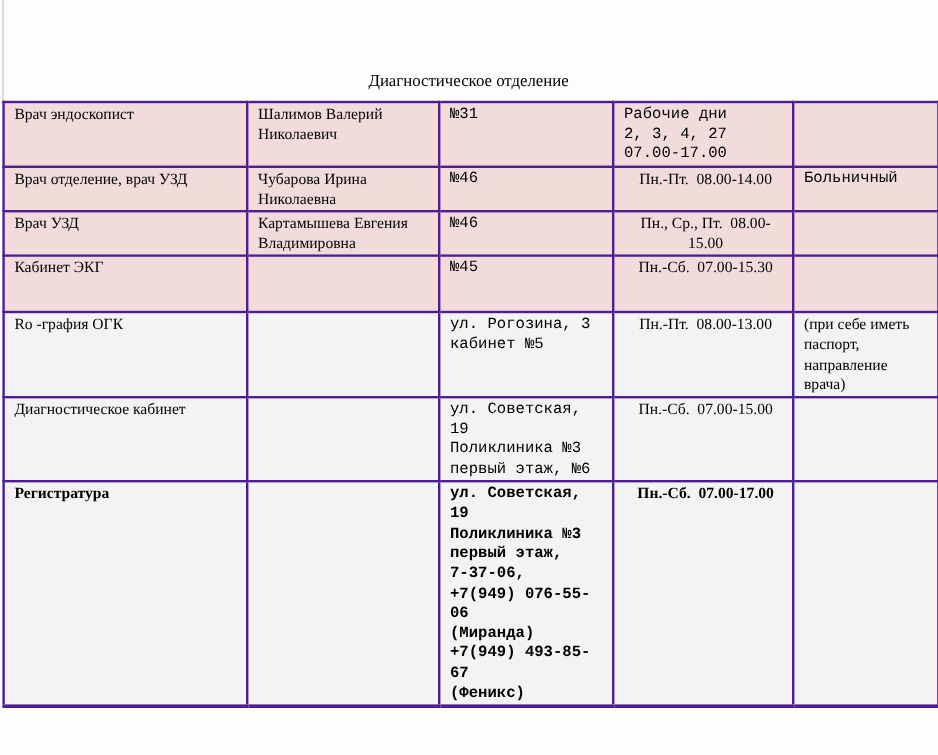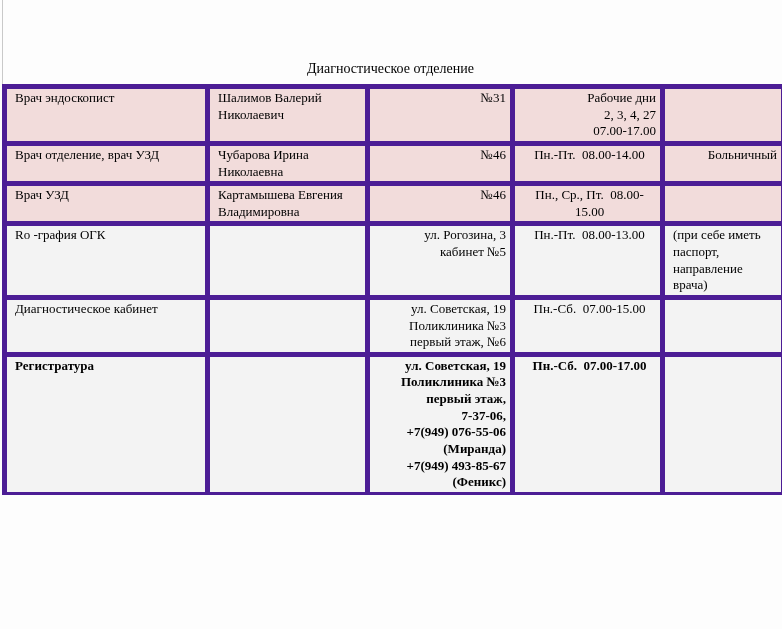--- a/index.html
+++ b/index.html
@@ -18,30 +18,30 @@
     position:absolute;left:2px;top:61px;width:777px;
     text-align:center;font-weight:normal;font-size:14px;
   }
   table.schedule{
     position:absolute;left:2px;top:84px;
     border-collapse:collapse;table-layout:fixed;
     width:777px;
     font-size:13px;line-height:1.28;
   }
   table.schedule td{
-    border:5px solid #4c1d95;
+    border:2px solid #4c1d95;
     vertical-align:top;
     padding:1px 4px 1px 8px;
     white-space:pre-line;
     overflow:hidden;
   }
   tr.pink td{background:var(--row-highlight,#f2dcdb);}
   tr.plain td{background:var(--row-plain,#f3f3f3);}
   tr.bold td{font-weight:bold;}
-  td.center{text-align:right;padding-left:2px;padding-right:2px;}
+  td.center{text-align:left;padding-left:2px;padding-right:2px;font-family:Liberation Mono, monospace;}
   td.left{text-align:center;}
   tr.last td{border-bottom-width:3px;}
 </style>
 </head>
 <body>
 
 <div class="left-stub"></div>
 
 <div class="doc-title">Диагностическое отделение</div>
 
@@ -74,20 +74,27 @@
     </tr>
     <tr class="pink" style="height:34px">
       <td>Врач УЗД</td>
       <td>Картамышева Евгения
 Владимировна</td>
       <td class="center">№46</td>
       <td class="left">Пн., Ср., Пт.&nbsp; 08.00-
 15.00</td>
       <td></td>
     </tr>
+    <tr class="pink" style="height:47px">
+      <td>Кабинет ЭКГ</td>
+      <td></td>
+      <td class="center">№45</td>
+      <td class="left">Пн.-Сб.&nbsp; 07.00-15.30</td>
+      <td></td>
+    </tr>
     <tr class="plain" style="height:70px">
       <td>Ro -графия ОГК</td>
       <td></td>
       <td class="center">ул. Рогозина, 3
 кабинет №5</td>
       <td class="left">Пн.-Пт.&nbsp; 08.00-13.00</td>
       <td>(при себе иметь
 паспорт,
 направление
 врача)</td>

